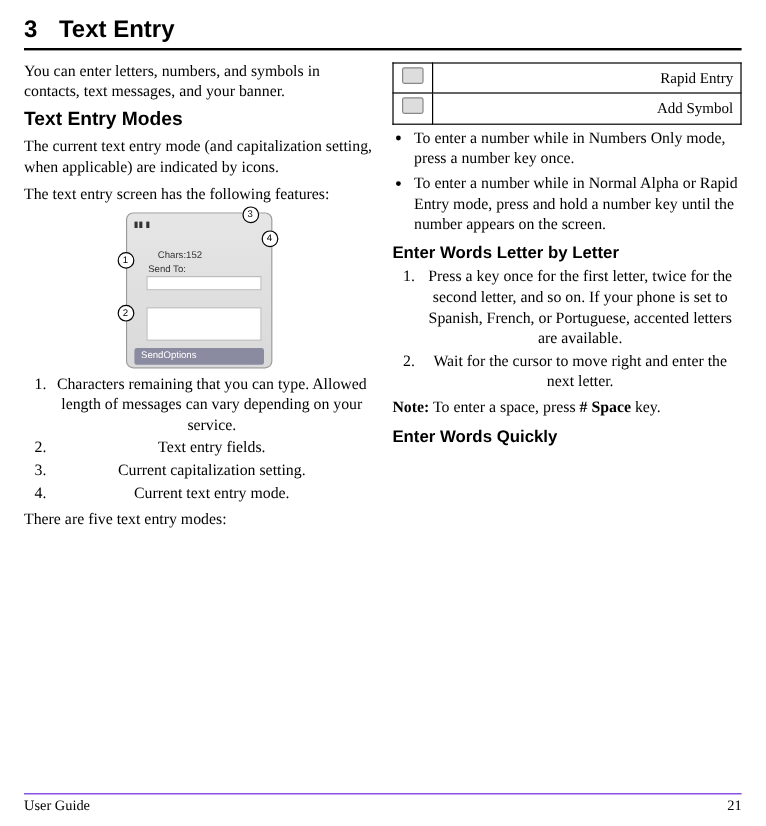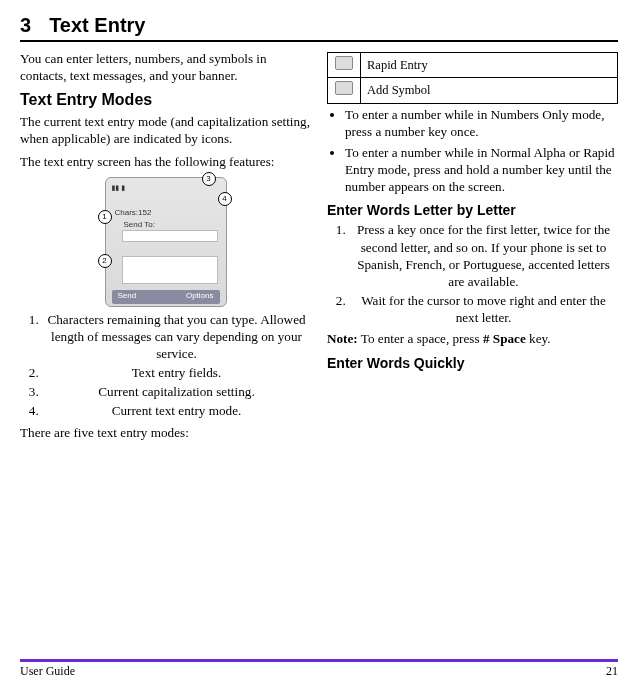--- a/index.html
+++ b/index.html
@@ -71,78 +71,79 @@
     position: relative;
     font-family: Arial, sans-serif;
   }
   .phone-top {
     position: absolute;
     top: 4px; left: 6px; right: 6px; height: 12px;
     display: flex; align-items: center; gap:2px;
     font-size: 7px; color:#333;
   }
   .phone-chars {
-    position:absolute; top:30px; left:9px; font-size:8px; color:#333;
+    position:absolute; top:30px; left:26px; font-size:8px; color:#333;
   }
   .phone-sendto {
     position:absolute; top:42px; left:18px; font-size:8px; color:#333;
   }
   .phone-box1 {
     position:absolute; top:52px; left:16px; right:8px; height:10px;
     background:#fff; border:1px solid #bbb;
   }
   .phone-msg {
     position:absolute; top:68px; left:18px; font-size:8px; color:#333;margin-top:27px;
   }
   .phone-box2 {
     position:absolute; top:78px; left:16px; right:8px; height:26px;
     background:#fff; border:1px solid #bbb;
   }
   .phone-soft {
     position:absolute; bottom:2px; left:6px; right:6px; height:14px;
     background:#8a8aa0; border-radius:2px;
-    color:#fff; font-size:8px; display:flex; justify-content:space-between;
+    color:#fff; font-size:8px; display:flex; 
     align-items:center; padding:0 6px;
   }
   .callout {
     position:absolute;
     width:12px; height:12px; border-radius:50%;
     border:1px solid #000; background:#fff;
     font-size:8px; line-height:12px; text-align:center;
     font-family: Arial;
   }
   ol.numlist { margin:2px 0 4px 0; padding-left: 22px; }
   ol.numlist li { margin-bottom: 2px; text-align: center; }
   ul.bullets { margin:2px 0 6px 0; padding-left: 18px; }
   ul.bullets li { margin-bottom: 4px; }
   table.modes {
     border-collapse: collapse;
     width: 100%;
     font-family: Georgia, serif;
     font-size: 12.5px;
     margin-top: 2px;
+    text-align: right;
   }
   table.modes td {
     border: 1px solid #000;
     padding: 4px 6px;
     vertical-align: middle;
   }
   table.modes td.icon {
     width: 24px;
     text-align:center;
     padding:3px 4px;
   }
   .mode-icon {
     display:inline-block;
     width:16px; height:12px; border:1px solid #888; background:#ddd;
     border-radius:2px;
   }
   .footer {
     display:flex; justify-content:space-between;
-    border-top: 3px solid #6d28d9;
+    border-top: 1px solid #6d28d9;
     padding-top: 2px;
     margin-top: 22px;
     font-size: 12px;
     font-family: Liberation Serif, serif;
   }
   .bold { font-weight: bold; }
 </style>
 </head>
 <body>
 

